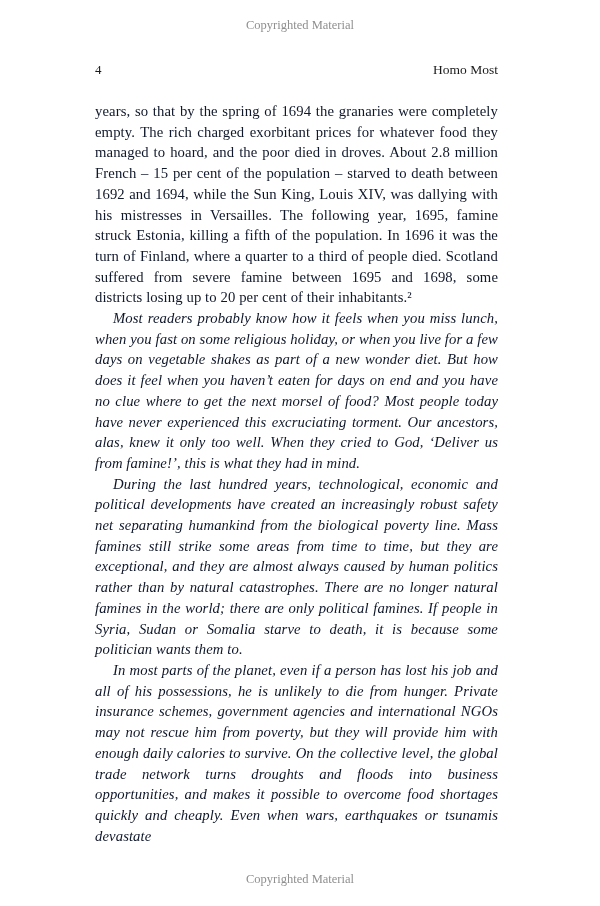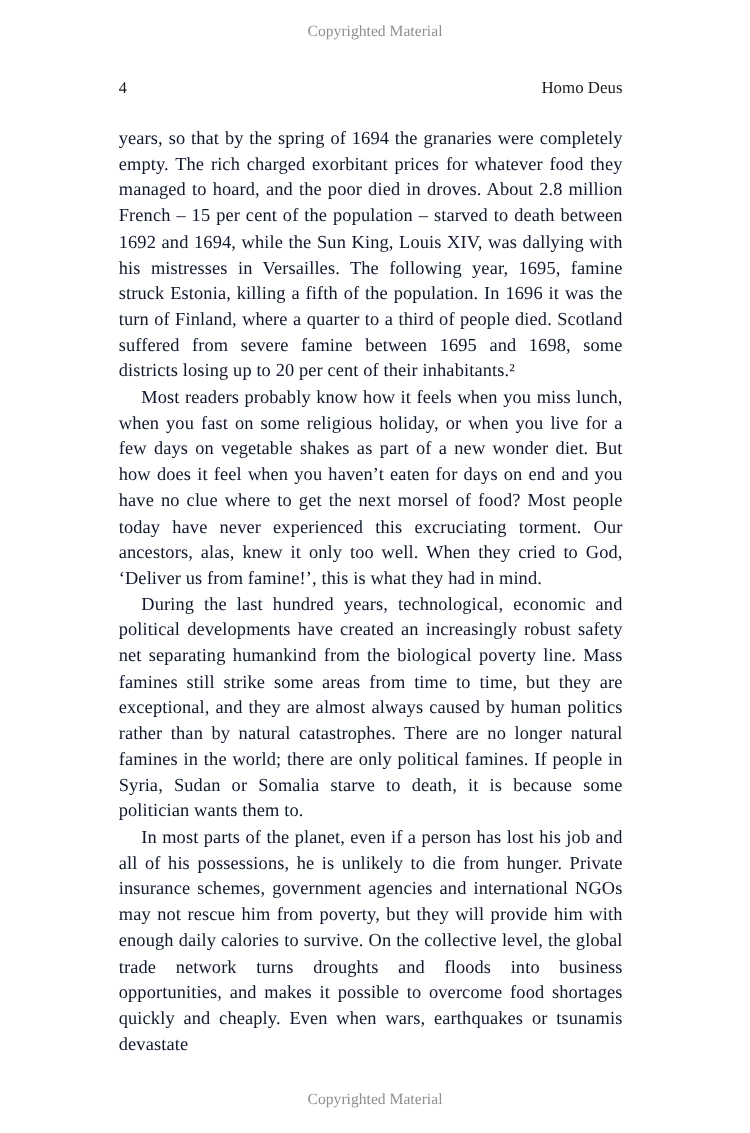--- a/index.html
+++ b/index.html
@@ -57,34 +57,35 @@
   .body-text p {
     font-size: 14.7px;
     line-height: 20.7px;
     text-align: justify;
     color: #0f172a;
     letter-spacing: 0.1px;
   }
 
   .body-text p.indented {
     text-indent: 18px;
+    font-style: italic;
   }
 </style>
 </head>
 <body>
 
 <div class="page">
 
   <div class="copyright top">Copyrighted Material</div>
 
   <div class="content">
 
     <div class="running-head">
       <span class="page-number">4</span>
-      <span class="book-title">Homo Deus</span>
+      <span class="book-title">Homo Most</span>
     </div>
 
     <div class="body-text">
       <p>years, so that by the spring of 1694 the granaries were completely empty. The rich charged exorbitant prices for whatever food they managed to hoard, and the poor died in droves. About 2.8 million French – 15 per cent of the population – starved to death between 1692 and 1694, while the Sun King, Louis XIV, was dallying with his mistresses in Versailles. The following year, 1695, famine struck Estonia, killing a fifth of the population. In 1696 it was the turn of Finland, where a quarter to a third of people died. Scotland suffered from severe famine between 1695 and 1698, some districts losing up to 20 per cent of their inhabitants.²</p>
       <p class="indented">Most readers probably know how it feels when you miss lunch, when you fast on some religious holiday, or when you live for a few days on vegetable shakes as part of a new wonder diet. But how does it feel when you haven’t eaten for days on end and you have no clue where to get the next morsel of food? Most people today have never experienced this excruciating torment. Our ancestors, alas, knew it only too well. When they cried to God, ‘Deliver us from famine!’, this is what they had in mind.</p>
       <p class="indented">During the last hundred years, technological, economic and political developments have created an increasingly robust safety net separating humankind from the biological poverty line. Mass famines still strike some areas from time to time, but they are exceptional, and they are almost always caused by human politics rather than by natural catastrophes. There are no longer natural famines in the world; there are only political famines. If people in Syria, Sudan or Somalia starve to death, it is because some politician wants them to.</p>
       <p class="indented">In most parts of the planet, even if a person has lost his job and all of his possessions, he is unlikely to die from hunger. Private insurance schemes, government agencies and international NGOs may not rescue him from poverty, but they will provide him with enough daily calories to survive. On the collective level, the global trade network turns droughts and floods into business opportunities, and makes it possible to overcome food shortages quickly and cheaply. Even when wars, earthquakes or tsunamis devastate</p>
     </div>
 
   </div>

